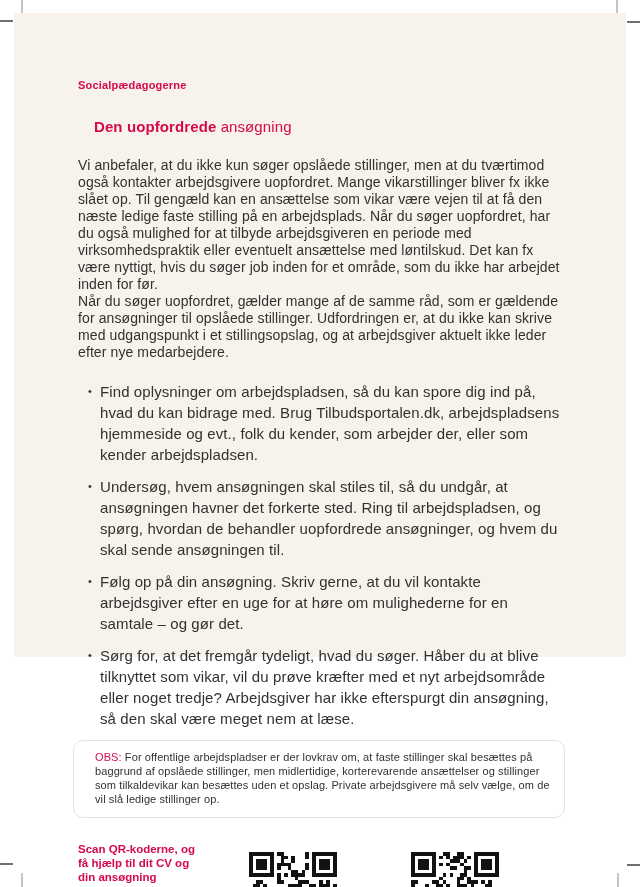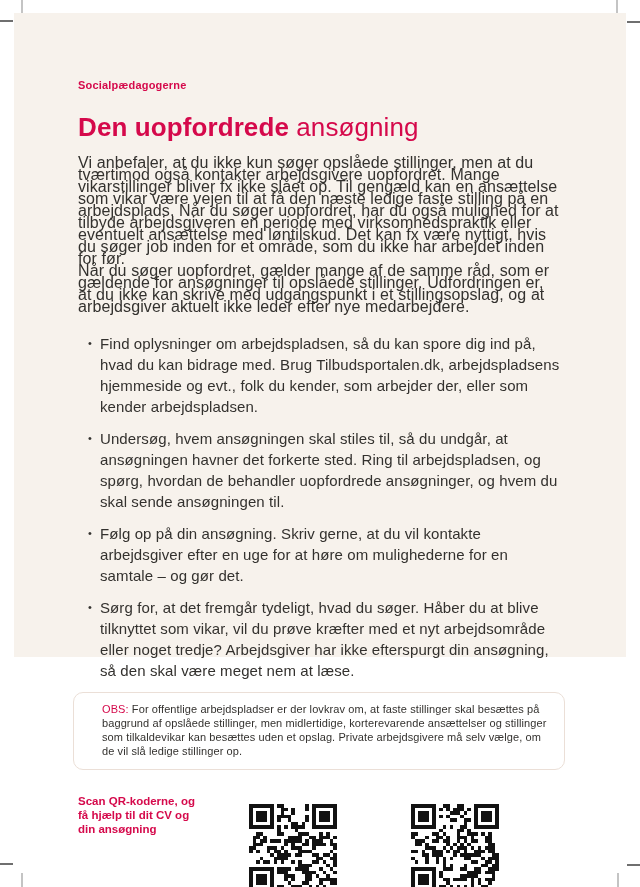--- a/index.html
+++ b/index.html
@@ -33,40 +33,40 @@
   .page{
     position:absolute;left:14px;top:13px;width:612px;height:644px;
     background:var(--page-bg);
   }
   .content{position:absolute;left:64px;top:0;width:482px;}
   .brand{
     margin-top:66px;font-size:11px;font-weight:700;color:var(--accent);
     letter-spacing:0.2px;
   }
   h1.title{
-    margin:25px 0 0;font-size:26px;line-height:22px;color:var(--accent);
+    margin:25px 16px 0;font-size:15px;line-height:22px;color:var(--accent);
     font-weight:400;letter-spacing:0.1px;
   }
   h1.title .b{font-weight:700;}
   p.body{
-    margin:0;font-size:16px;line-height:12px;letter-spacing:0.1px;
+    margin:0;font-size:14px;line-height:17px;letter-spacing:0.1px;
   }
   p.body.first{margin-top:19px;}
   p.body.second{margin-top:0;}
   ul.tips{
     margin:20px 0 4px;padding:0;list-style:none;
     font-size:15px;line-height:21px;letter-spacing:0.1px;
   }
   ul.tips li{position:relative;padding-left:22px;margin-bottom:11px;}
   ul.tips li::before{
     content:"\2022";position:absolute;left:10px;top:0;font-size:11px;
   }
   .obs-box{
     margin:5px -5px 0;border:1.5px solid var(--box-border);
-    border-radius:10px;padding:9px 12px 11px 28px;
+    border-radius:10px;padding:9px 12px 11px 21px;
     font-size:11px;line-height:14px;letter-spacing:0.1px;
   }
   .obs-label{color:var(--accent);}
   .qr-row{display:flex;margin-top:21px;align-items:flex-start;}
   .qr-lead{
     width:150px;padding:3px 28px 0 0;font-size:11.5px;line-height:14px;
     font-weight:700;color:var(--accent);
   }
   .qr-card{
     width:129px;height:145px;background:var(--card-bg);border-radius:11px;

